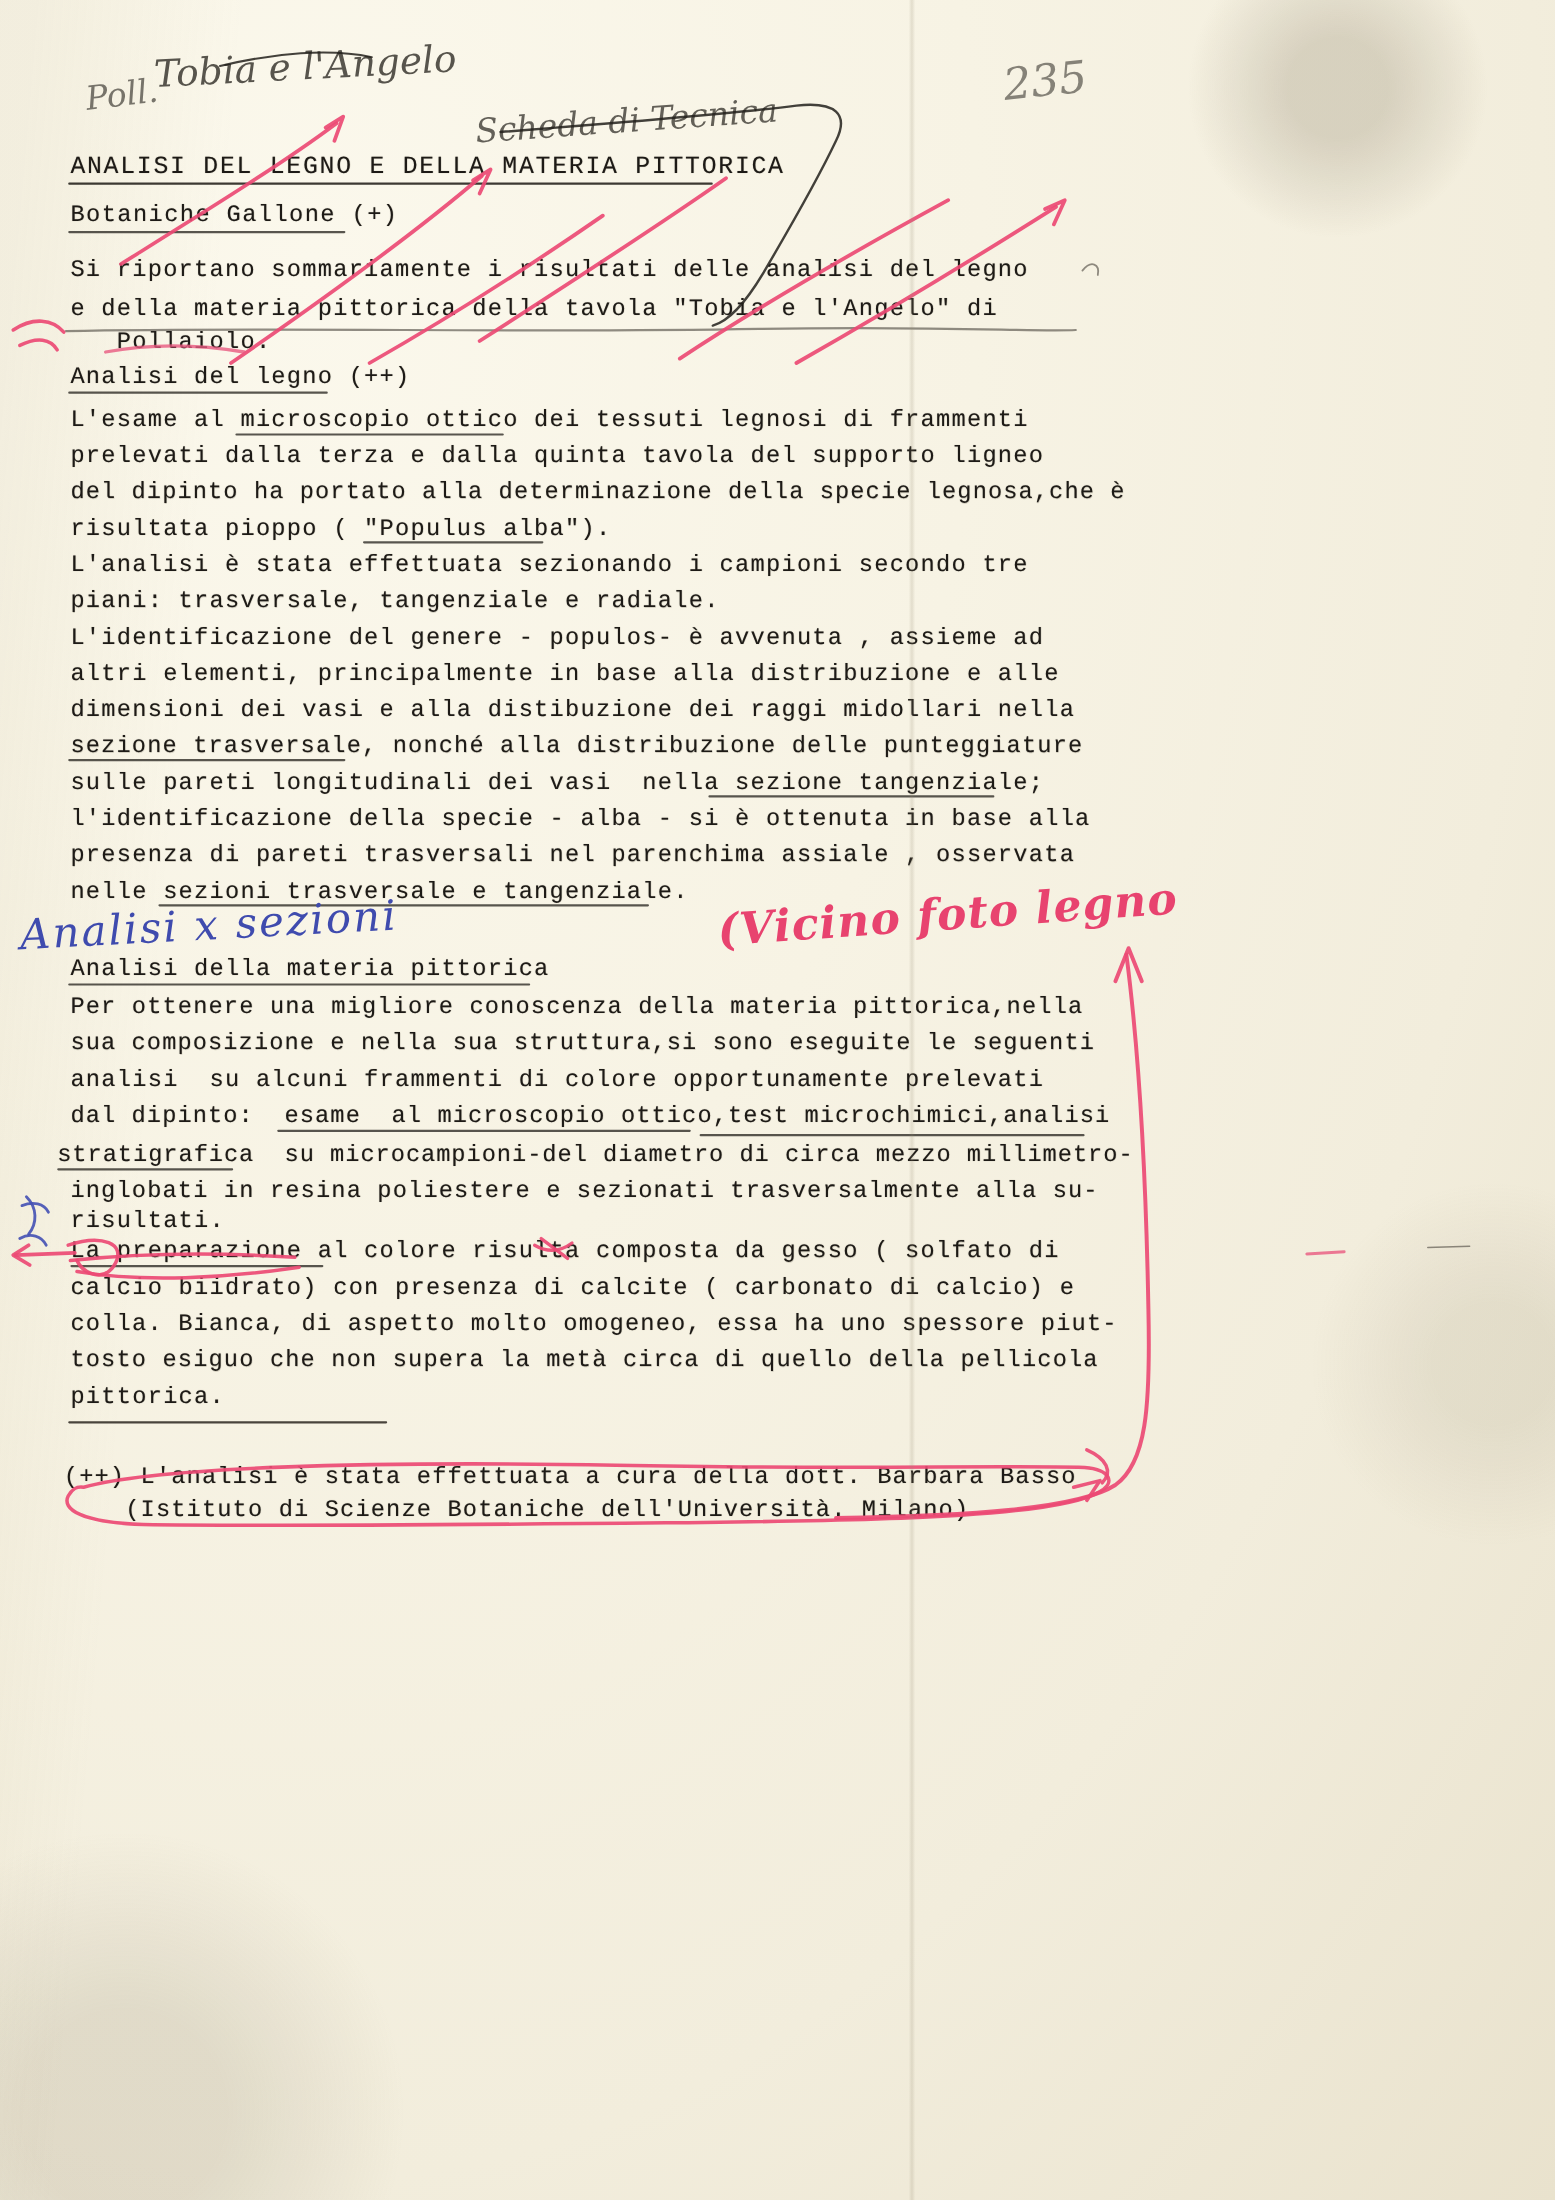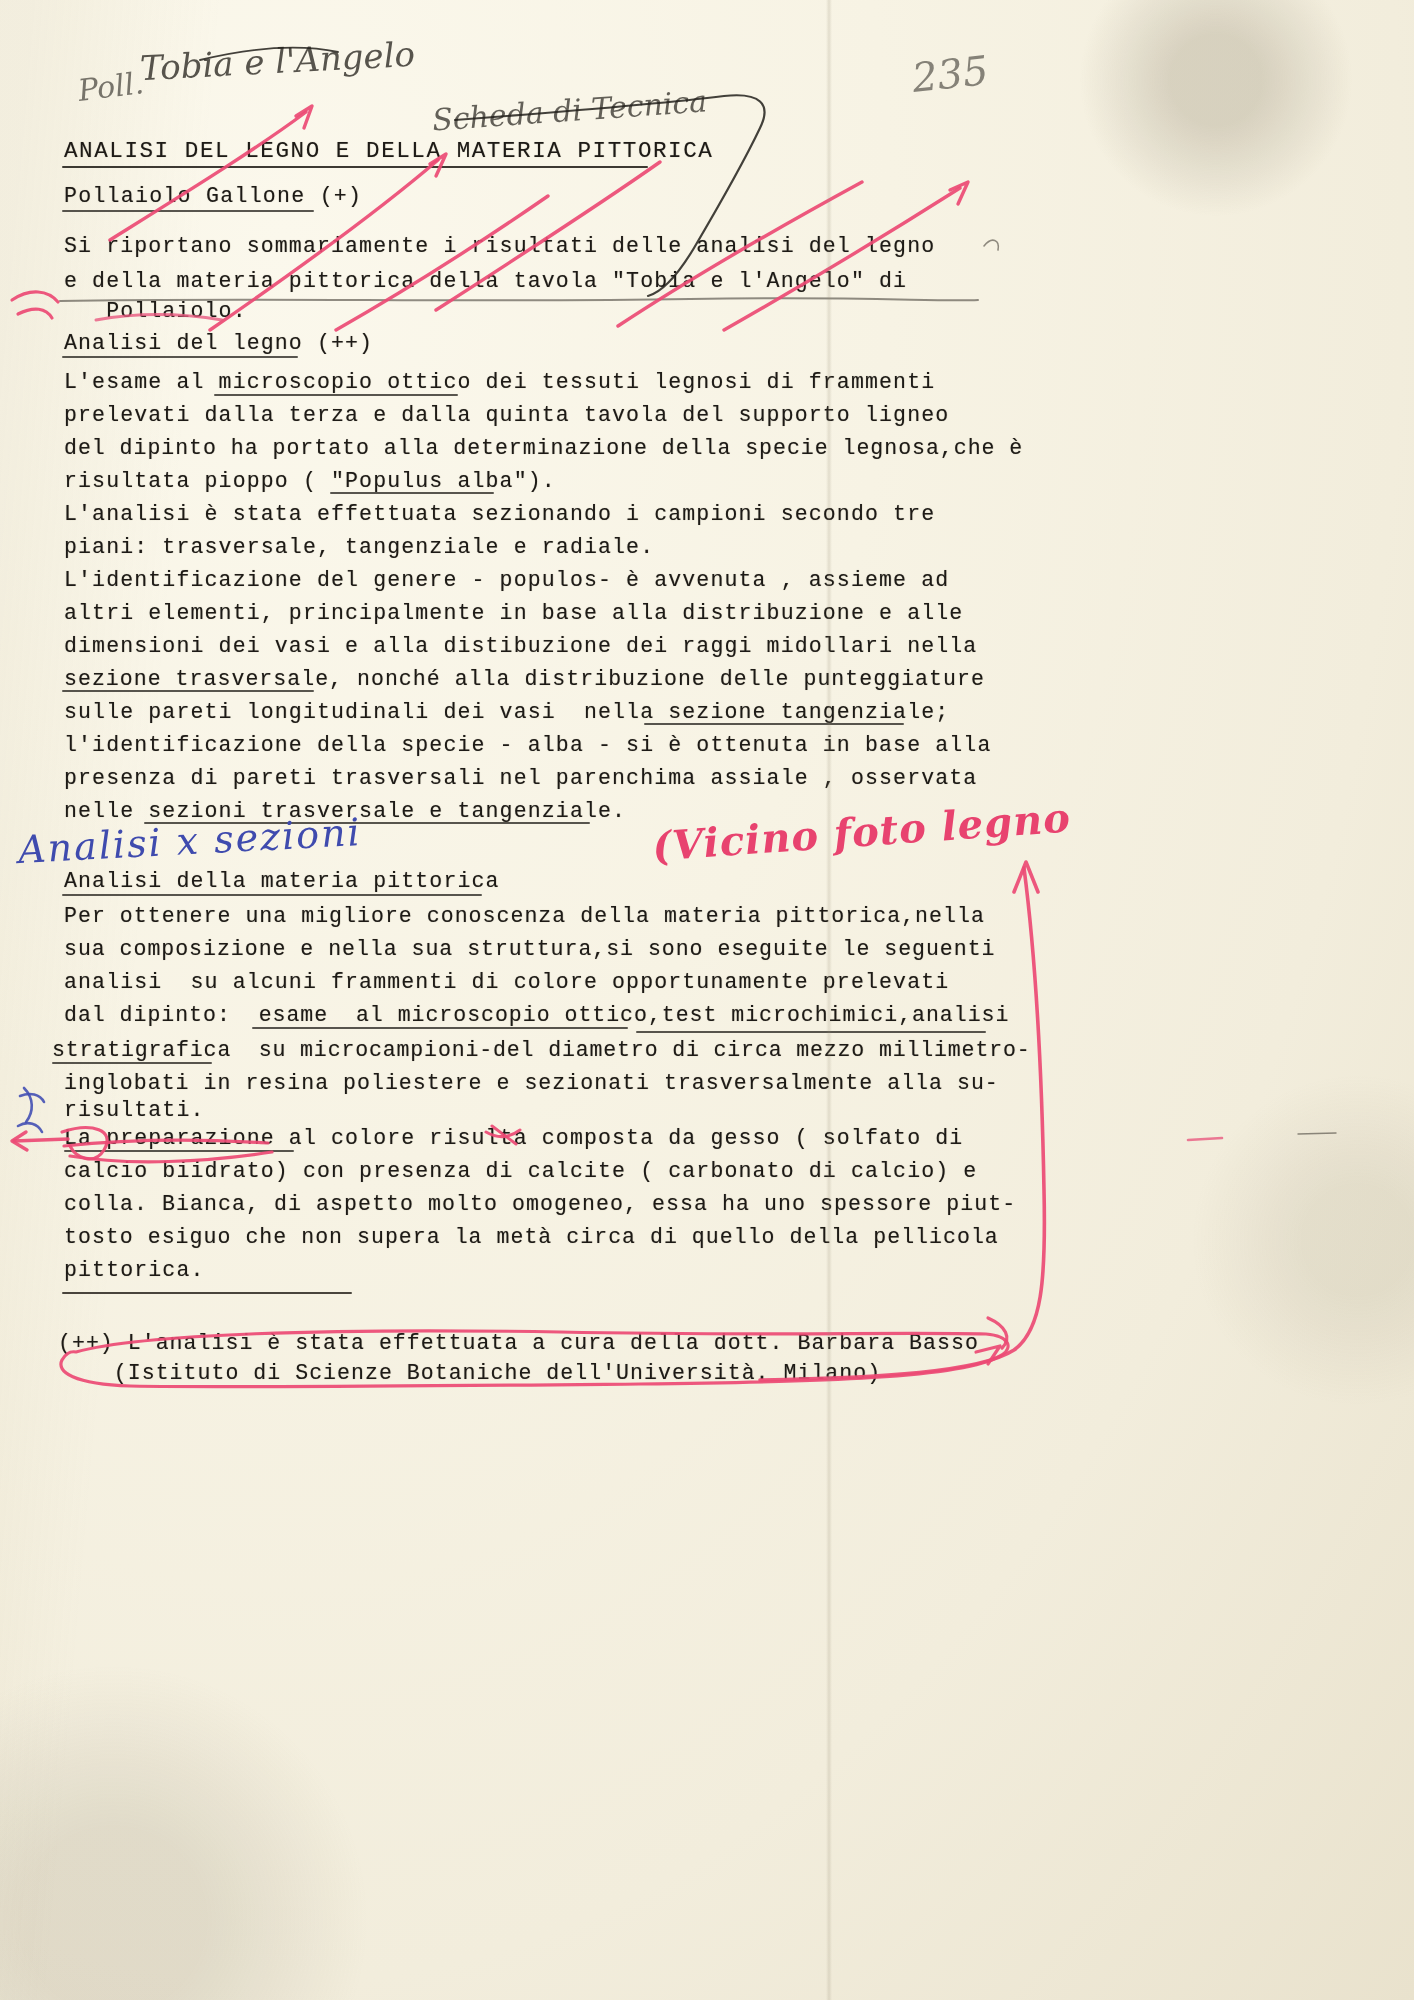--- a/index.html
+++ b/index.html
@@ -87,21 +87,21 @@
 </head>
 <body>
 
 <div id="page">
 
   <div class="sheet">
 
     <div class="typed h" style="left:64px; top:140px; font-size:22.5px; letter-spacing:1.6px;">ANALISI DEL LEGNO E DELLA MATERIA PITTORICA</div>
     <div class="uline" style="left:62px; top:166px; width:586px;"></div>
 
-    <div class="typed" style="left:64px; top:186px; letter-spacing:1.3px;">Pollaiolo Gallone (+)</div>
+    <div class="typed" style="left:64px; top:186px; letter-spacing:1.3px;">Botaniche Gallone (+)</div>
     <div class="uline thin" style="left:62px; top:210px; width:252px;"></div>
 
     <div class="typed" style="left:64px; top:236px; letter-spacing:1.15px;">Si riportano sommariamente i risultati delle analisi del legno</div>
     <div class="typed" style="left:64px; top:271px; letter-spacing:1.15px;">e della materia pittorica della tavola "Tobia e l'Angelo" di</div>
     <div class="typed" style="left:64px; top:301px; letter-spacing:1.15px;">   Pollaiolo.</div>
 
     <div class="typed" style="left:64px; top:333px; letter-spacing:1.15px;">Analisi del legno (++)</div>
     <div class="uline thin" style="left:62px; top:356px; width:236px;"></div>
 
     <div class="typed" style="left:64px; top:372px;  letter-spacing:1.15px;">L'esame al microscopio ottico dei tessuti legnosi di frammenti</div>

